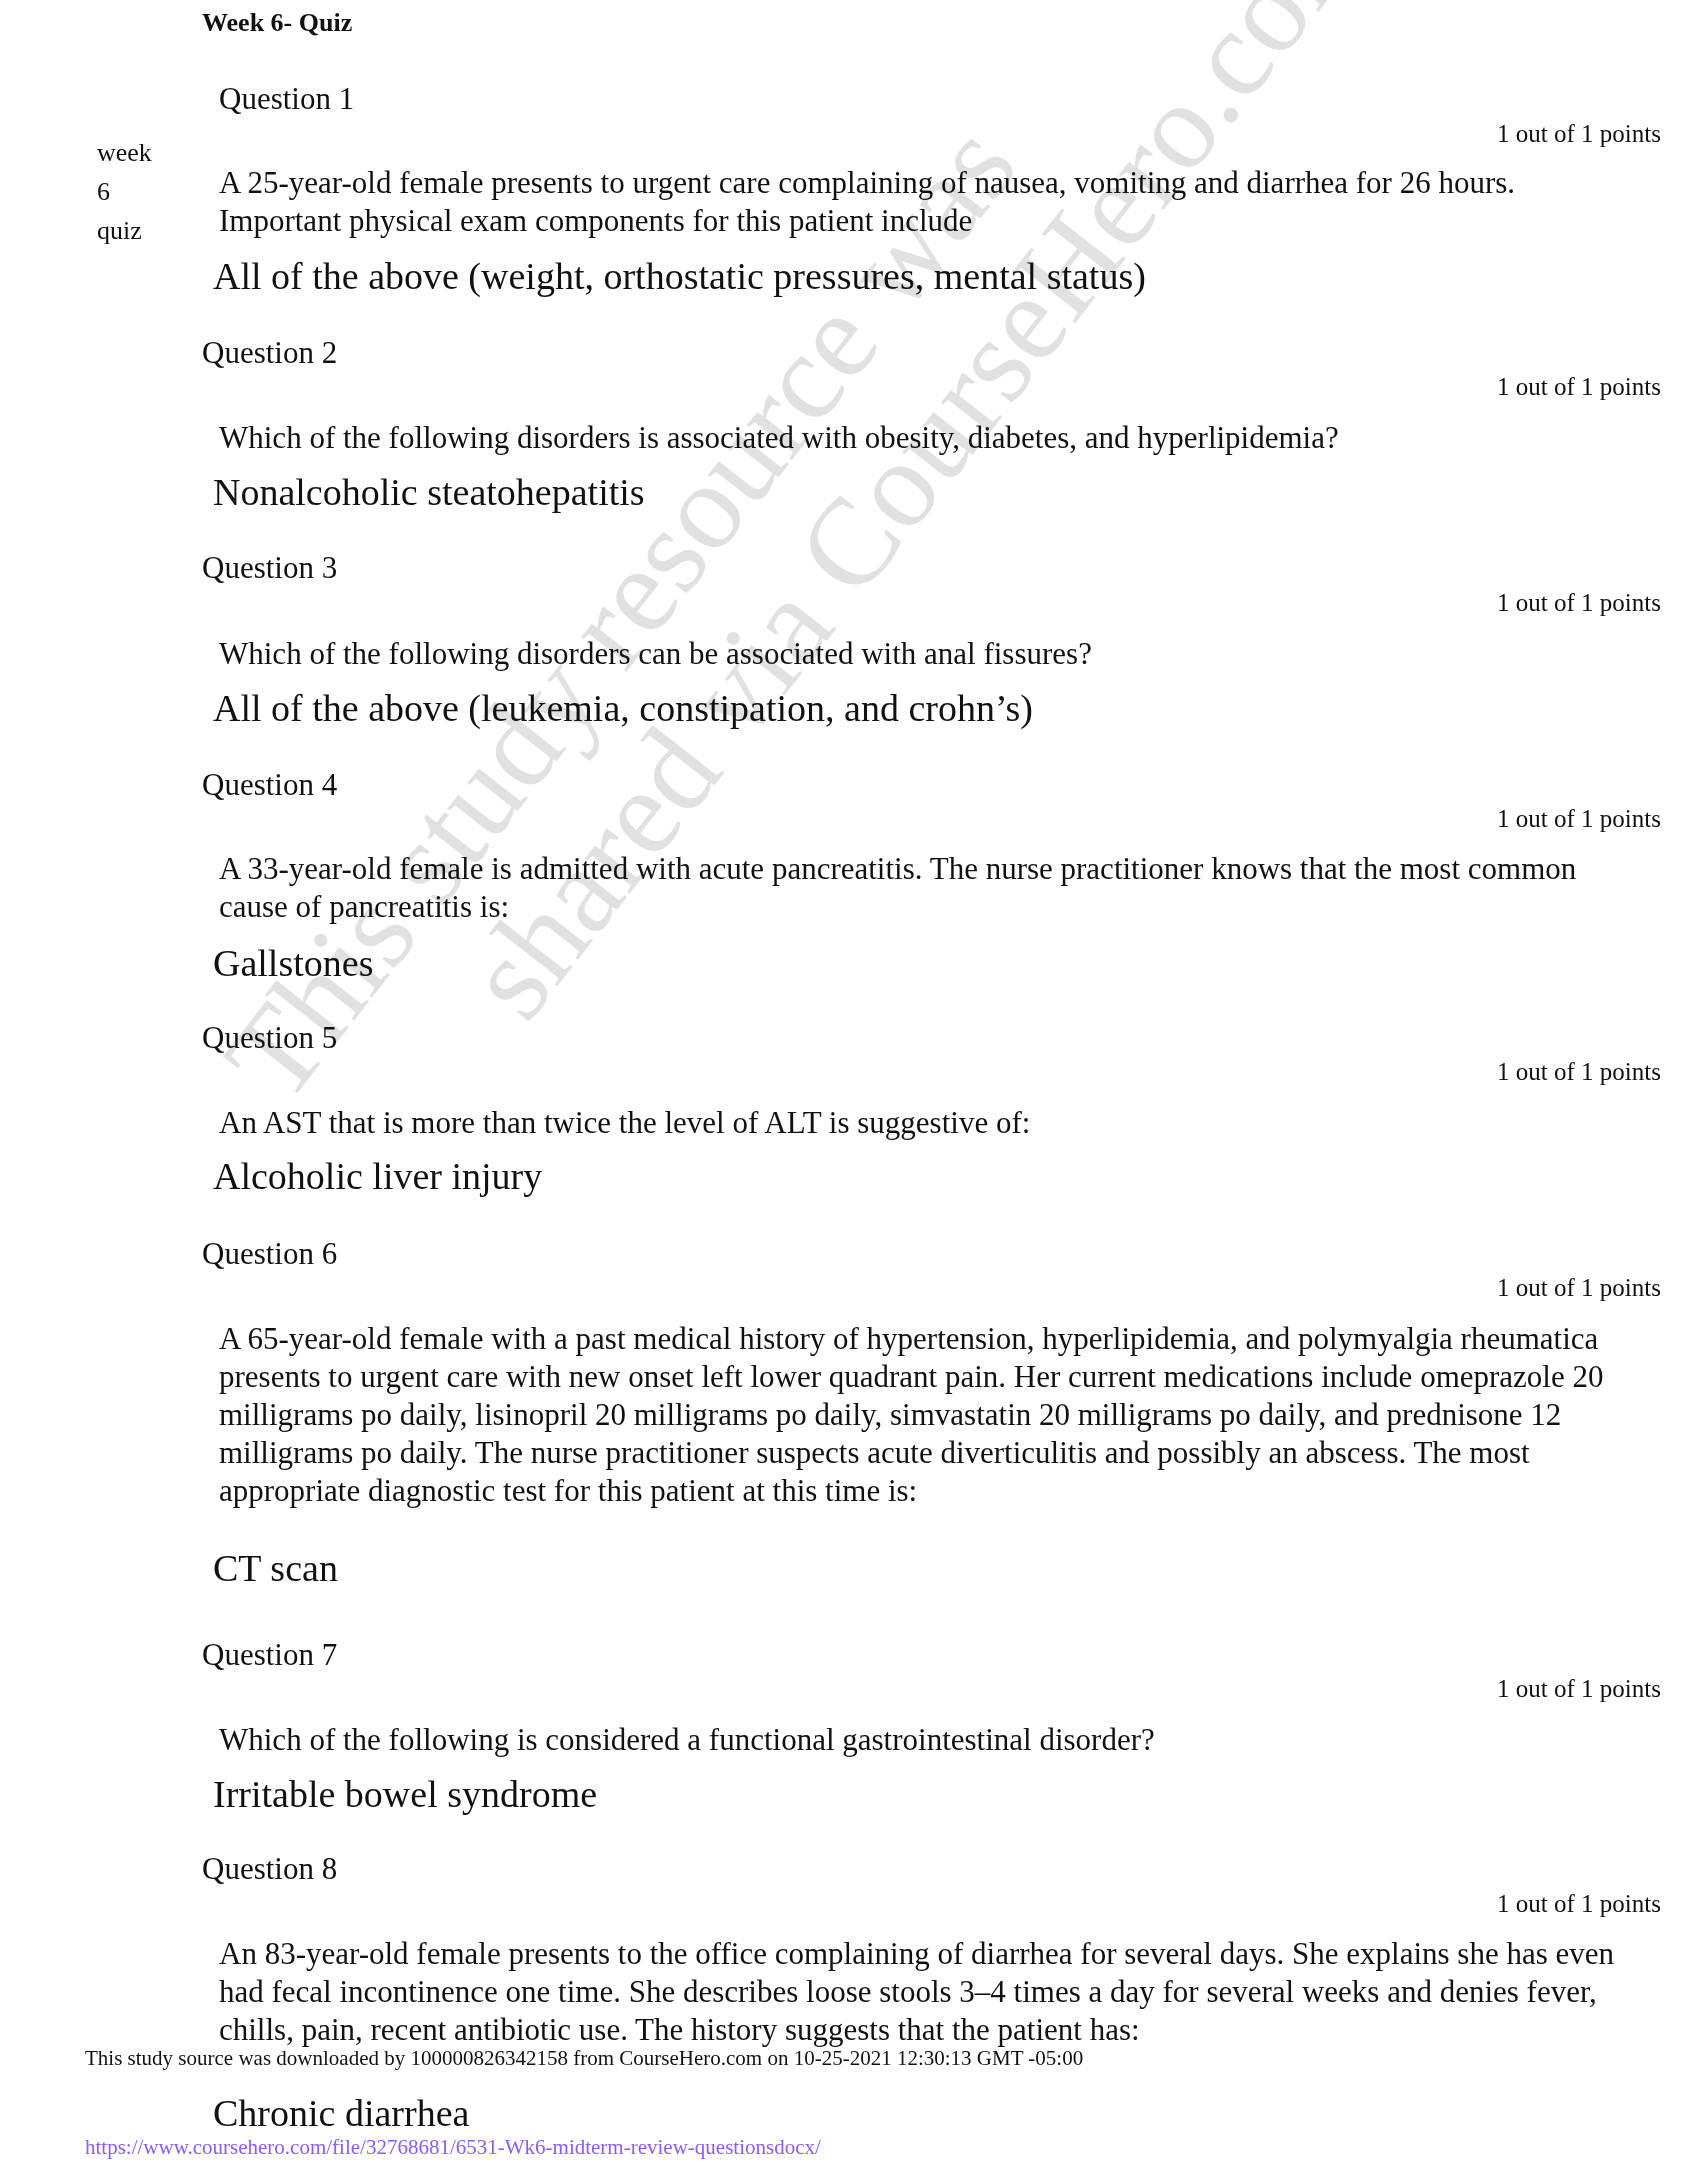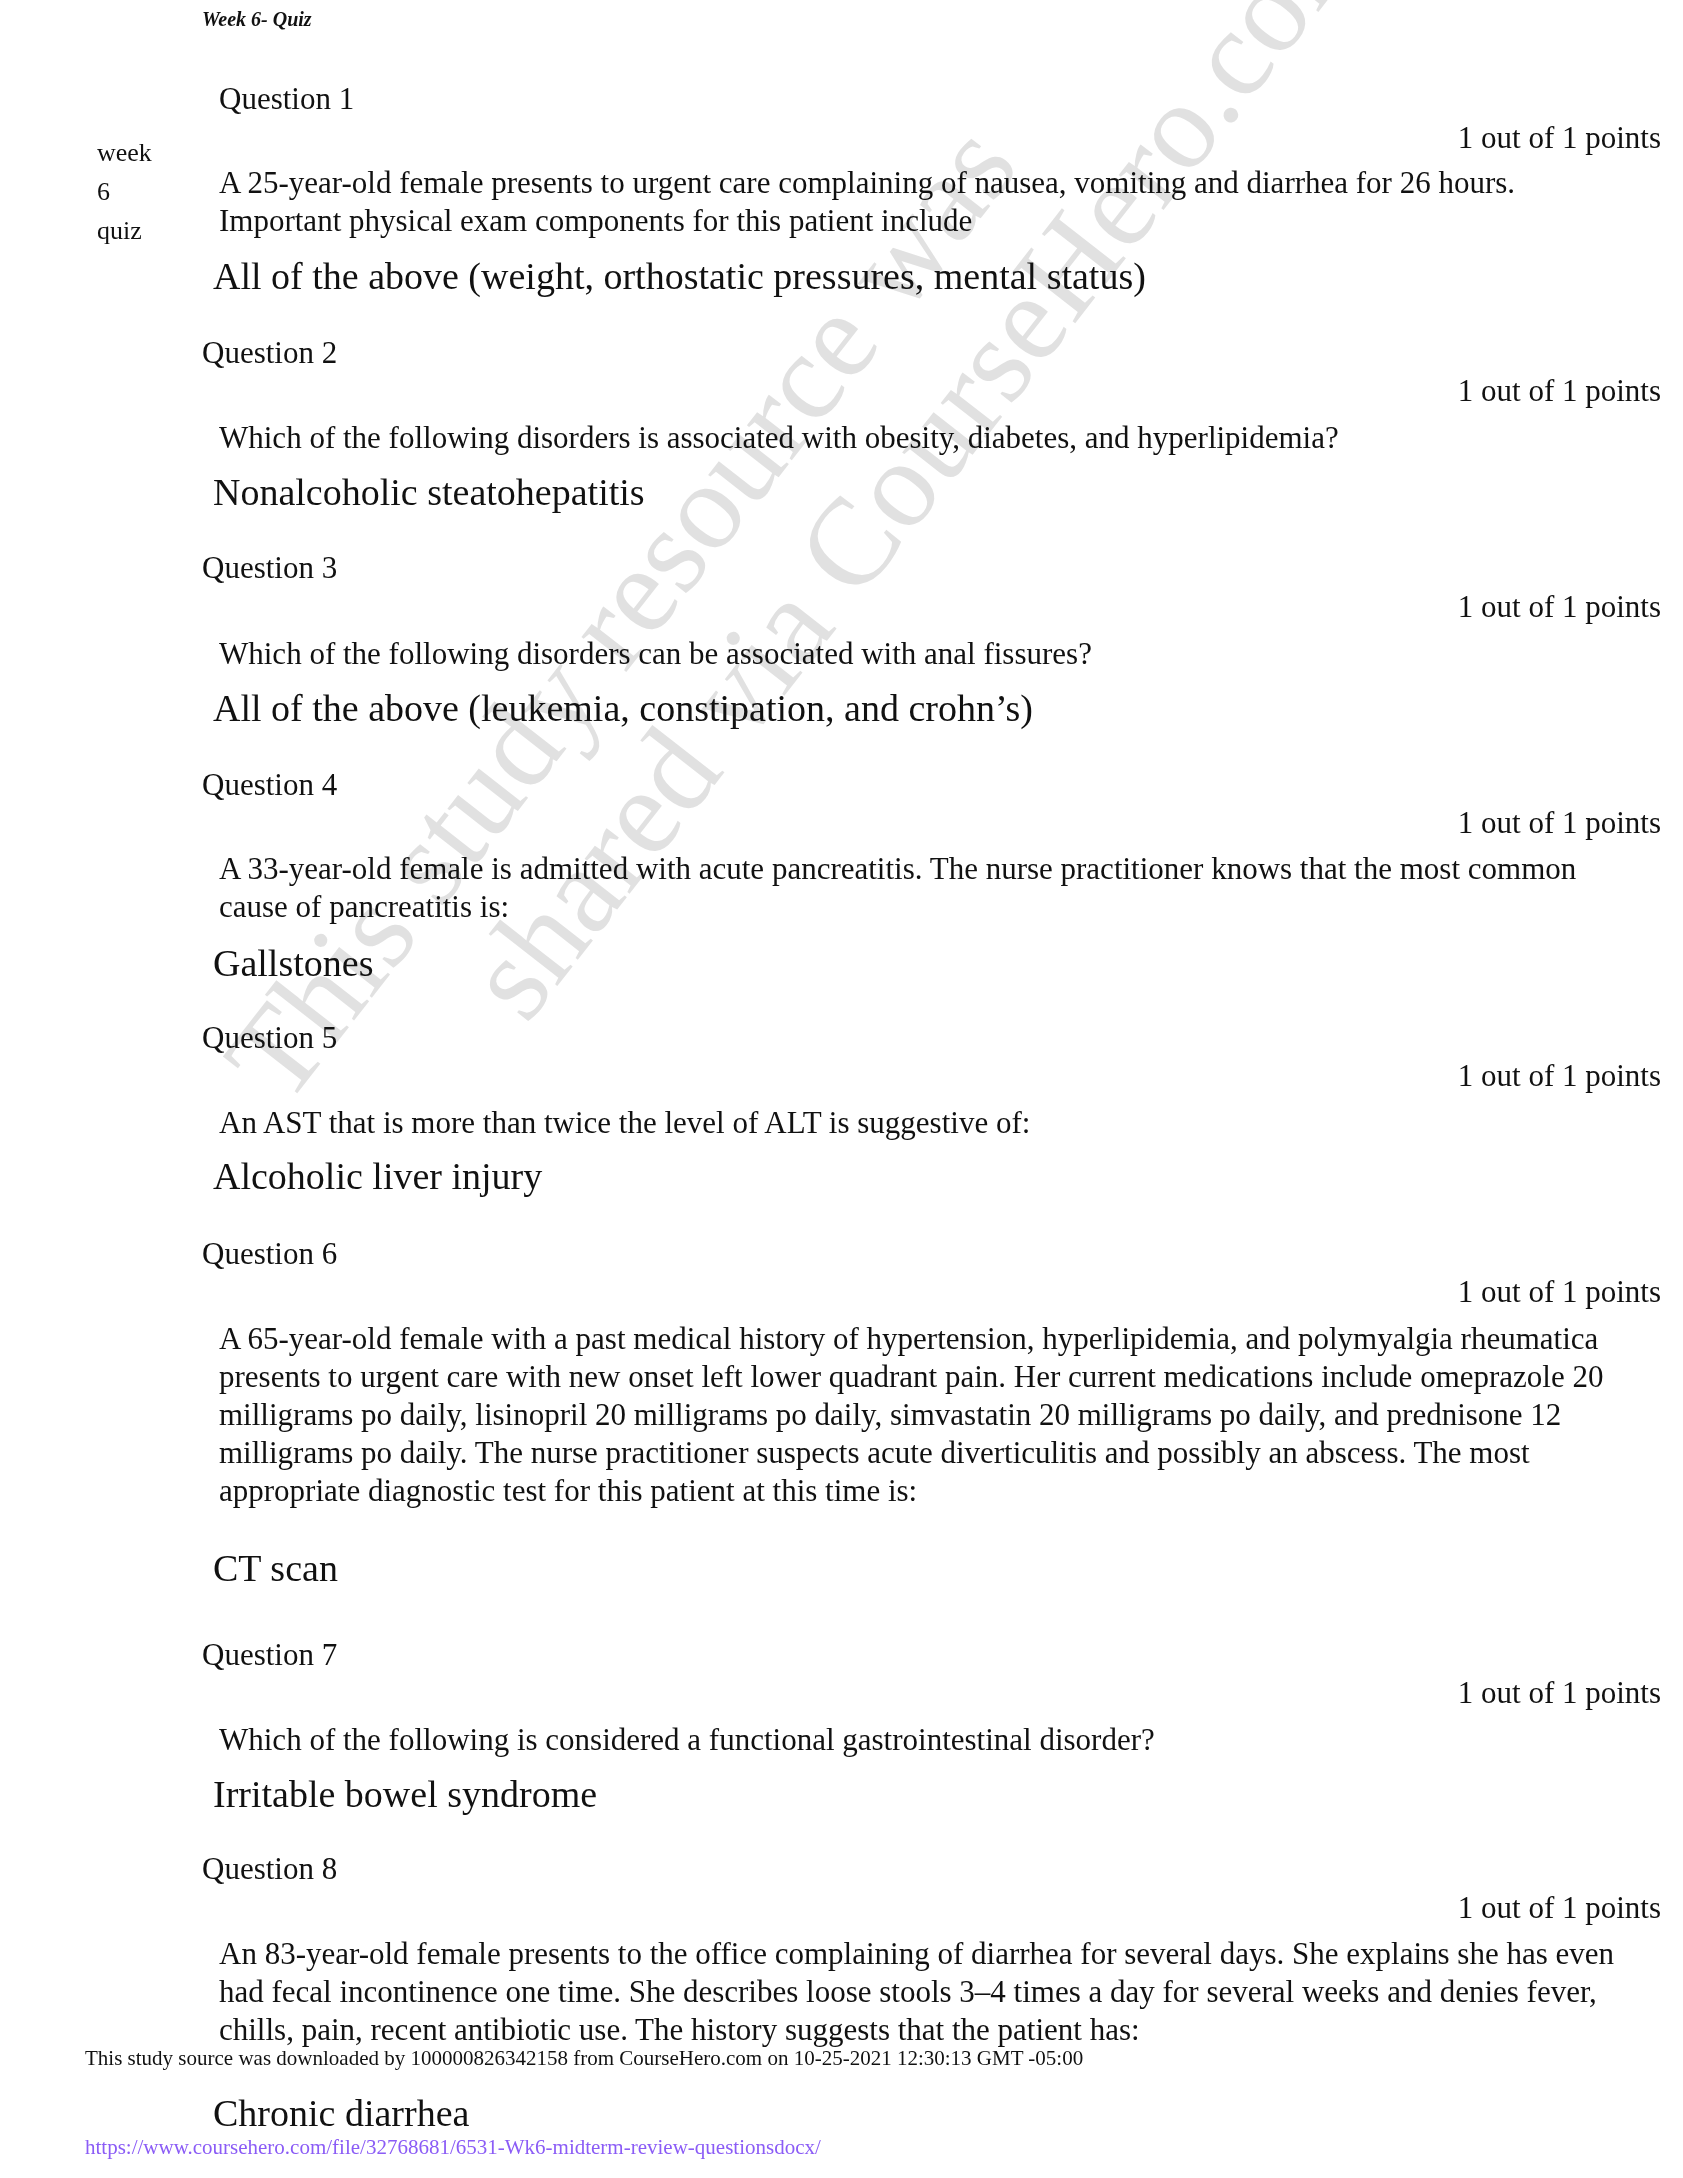--- a/index.html
+++ b/index.html
@@ -2,24 +2,24 @@
 <html><head>
 <meta charset="utf-8">
 <style>
   html, body { margin: 0; padding: 0; background: #ffffff; }
   body {
     width: 1683px; height: 2178px; position: relative; overflow: hidden;
     font-family: "Liberation Serif", "DejaVu Serif", serif;
     color: #111111;
   }
   .abs { position: absolute; white-space: nowrap; }
-  .title { left: 202px; top: 8px; font-size: 20px; font-weight: bold; font-style: italic; }
+  .title { left: 202px; top: 8px; font-size: 26px; font-weight: bold; }
   .side-label { left: 97px; top: 133px; font-size: 26px; line-height: 39px; white-space: normal; width: 79px; }
   .qlabel { font-size: 31px; }
-  .points { right: 22px; font-size: 31px; text-align: left; }
+  .points { right: 22px; font-size: 25px; text-align: left; }
   .qtext { left: 219px; font-size: 31px; line-height: 38px; white-space: normal; width: 1426px; }
   .answer { left: 213px; font-size: 38px; }
   .footer-note { left: 85px; font-size: 21px; }
   .watermark {
     position: absolute; left: 198px; top: 1040px; width: 1683px;
     transform: rotate(-52deg); transform-origin: 0 0;
     color: rgba(120,120,120,0.22); font-size: 124px; line-height: 139px;
     pointer-events: none; white-space: nowrap;
   }
   .wm-line2 { padding-left: 213px; }

